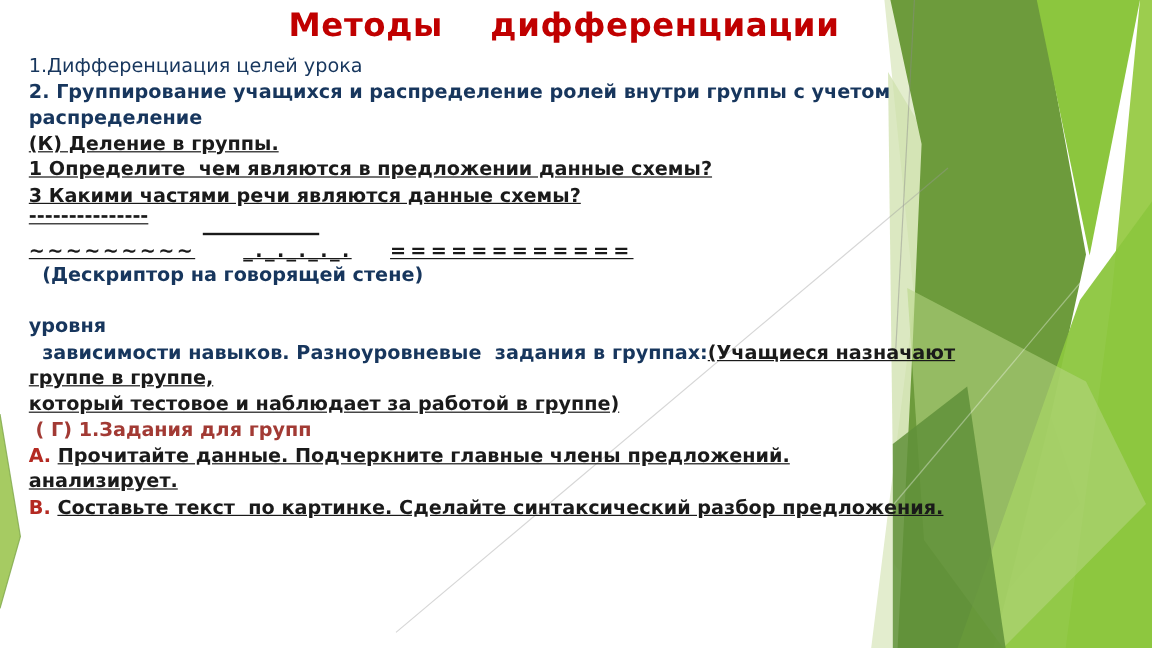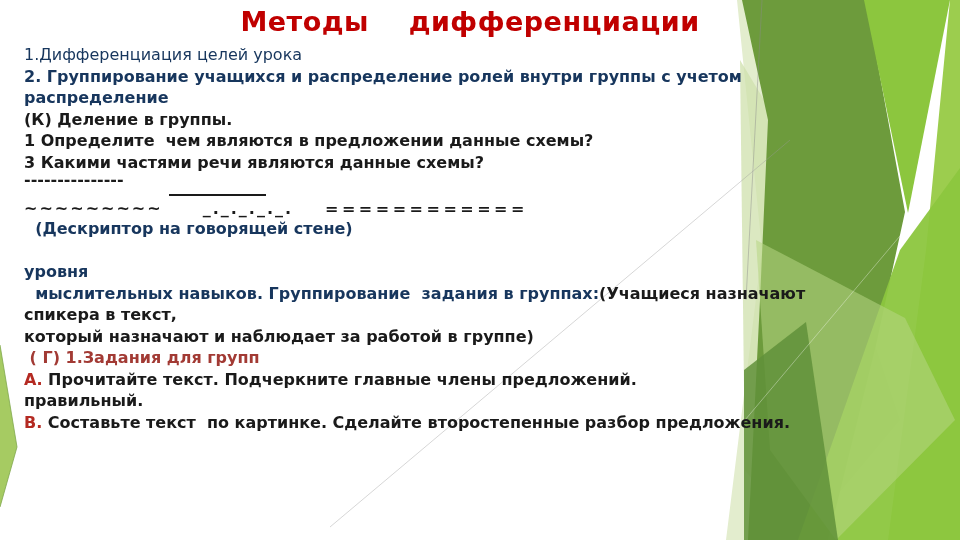--- a/index.html
+++ b/index.html
@@ -21,21 +21,21 @@
   .line{
     height:21.5px;line-height:21.5px;font-size:16px;font-weight:bold;
     white-space:pre;color:#1A1A1A;
   }
   .line.regular{font-weight:400;}
   .line.h14{height:14px;line-height:14px;}
   .line.h13{height:13px;line-height:13px;}
   .line.h18{height:18px;line-height:18px;}
   .line.blank2{height:22px;}
   .seg.navy{color:#17365D;}
-  .seg.black{color:#1A1A1A;}
+  .seg.black{color:#1A1A1A;text-decoration:underline;}
   .seg.red{color:#B42A22;}
   .seg.darkred{color:#A23A34;}
   .seg.rule{
     display:inline-block;width:97px;margin-left:145px;
     border-top:2.5px solid #1a1a1a;vertical-align:middle;
   }
   .seg.tildes{letter-spacing:2px;}
   .seg.dashdot{margin-left:40px;letter-spacing:2px;}
   .seg.equals{margin-left:32px;letter-spacing:3.5px;}
 </style>
@@ -77,23 +77,23 @@
       <div class="line"><span class="seg navy">распределение</span></div>
       <div class="line"><span class="seg black">(К) Деление в группы.</span></div>
       <div class="line"><span class="seg black">1 Определите  чем являются в предложении данные схемы?</span></div>
       <div class="line"><span class="seg black">3 Какими частями речи являются данные схемы?</span></div>
       <div class="line h14"><span class="seg black">---------------</span></div>
       <div class="line h13"><span class="seg rule"></span></div>
       <div class="line h18"><span class="seg black tildes">~~~~~~~~~</span><span class="seg black dashdot">_._._._._.</span><span class="seg black equals">============</span></div>
       <div class="line"><span class="seg navy">  (Дескриптор на говорящей стене)</span></div>
       <div class="line blank"></div>
       <div class="line"><span class="seg navy">уровня</span></div>
-      <div class="line"><span class="seg navy">  мыслительных навыков. Группирование  задания в группах:</span><span class="seg black">(Учащиеся назначают</span></div>
-      <div class="line"><span class="seg black">спикера в текст,</span></div>
-      <div class="line"><span class="seg black">который назначают и наблюдает за работой в группе)</span></div>
+      <div class="line"><span class="seg navy">  зависимости навыков. Разноуровневые  задания в группах:</span><span class="seg black">(Учащиеся назначают</span></div>
+      <div class="line"><span class="seg black">группе в группе,</span></div>
+      <div class="line"><span class="seg black">который тестовое и наблюдает за работой в группе)</span></div>
       <div class="line"><span class="seg darkred"> ( Г) 1.Задания для групп</span></div>
-      <div class="line"><span class="seg red">А. </span><span class="seg black">Прочитайте текст. Подчеркните главные члены предложений.</span></div>
-      <div class="line"><span class="seg black">правильный.</span></div>
-      <div class="line"><span class="seg red">В. </span><span class="seg black">Составьте текст  по картинке. Сделайте второстепенные разбор предложения.</span></div>
+      <div class="line"><span class="seg red">А. </span><span class="seg black">Прочитайте данные. Подчеркните главные члены предложений.</span></div>
+      <div class="line"><span class="seg black">анализирует.</span></div>
+      <div class="line"><span class="seg red">В. </span><span class="seg black">Составьте текст  по картинке. Сделайте синтаксический разбор предложения.</span></div>
       <div class="line blank2"></div>
     </div>
 
 </div>
 
 </body></html>

